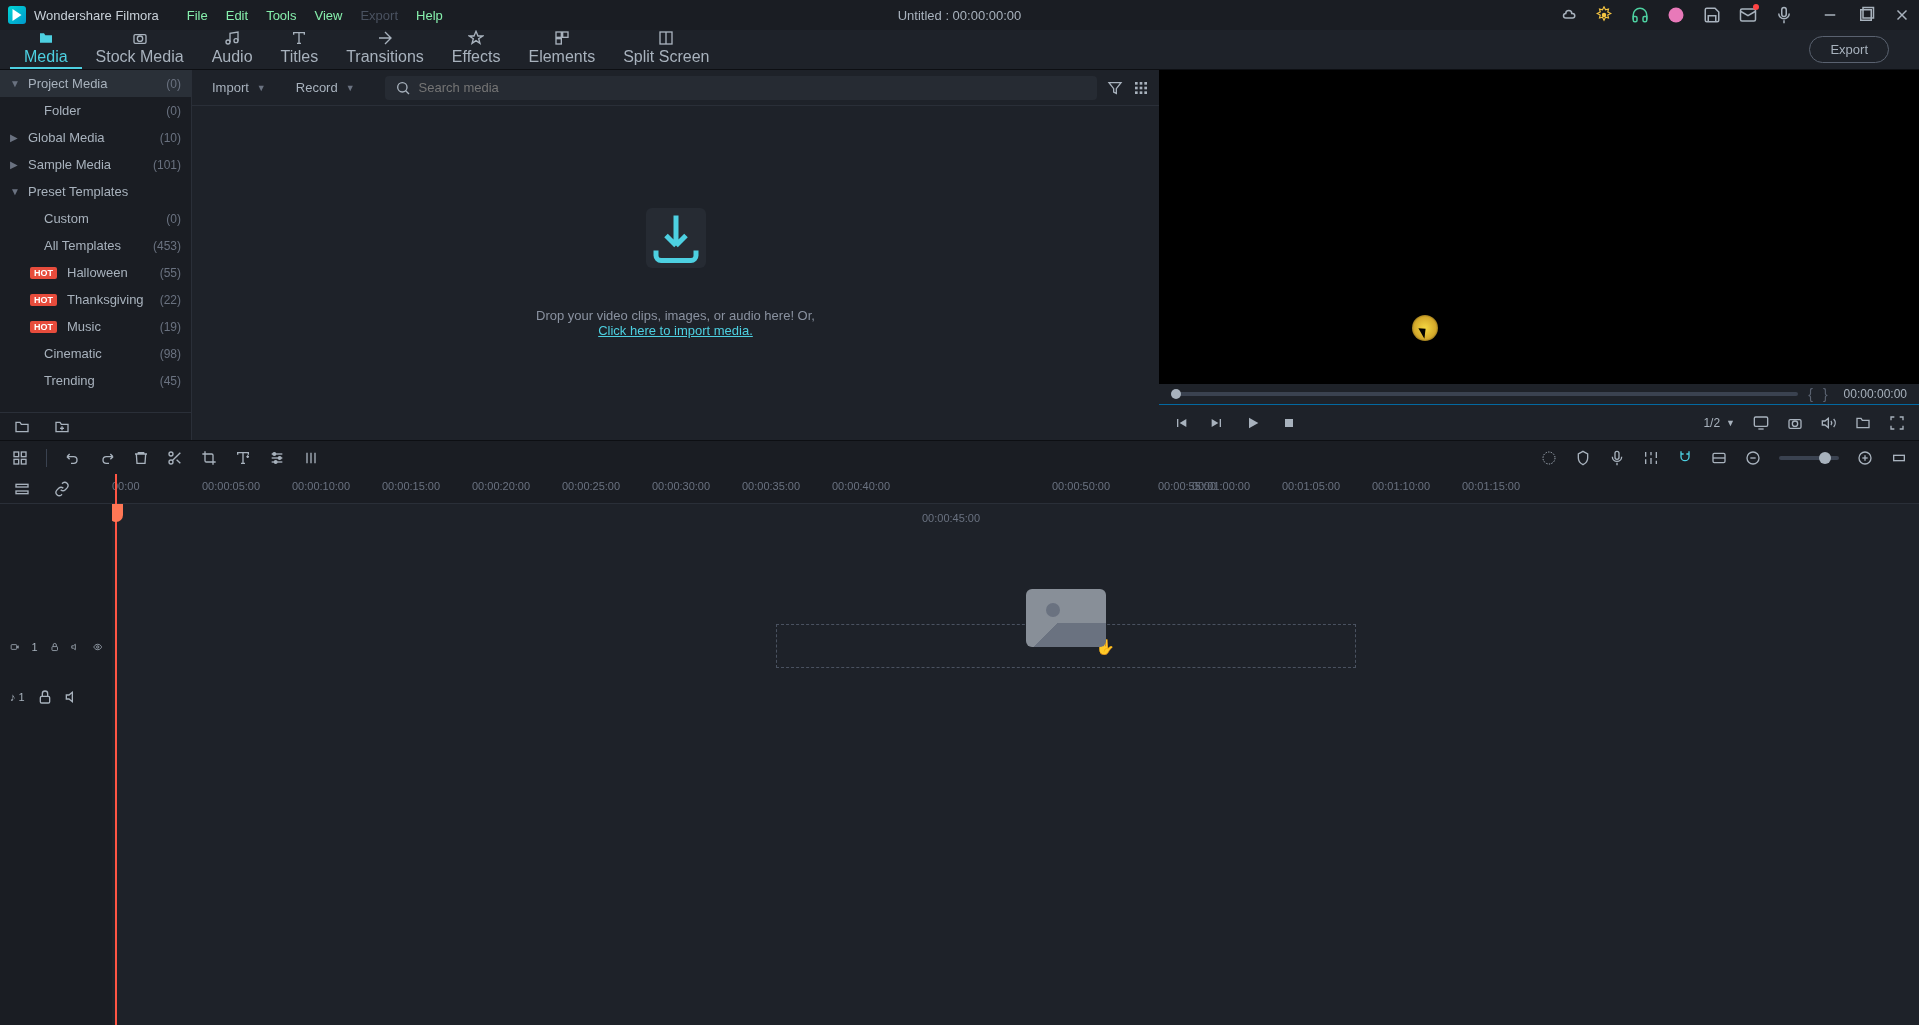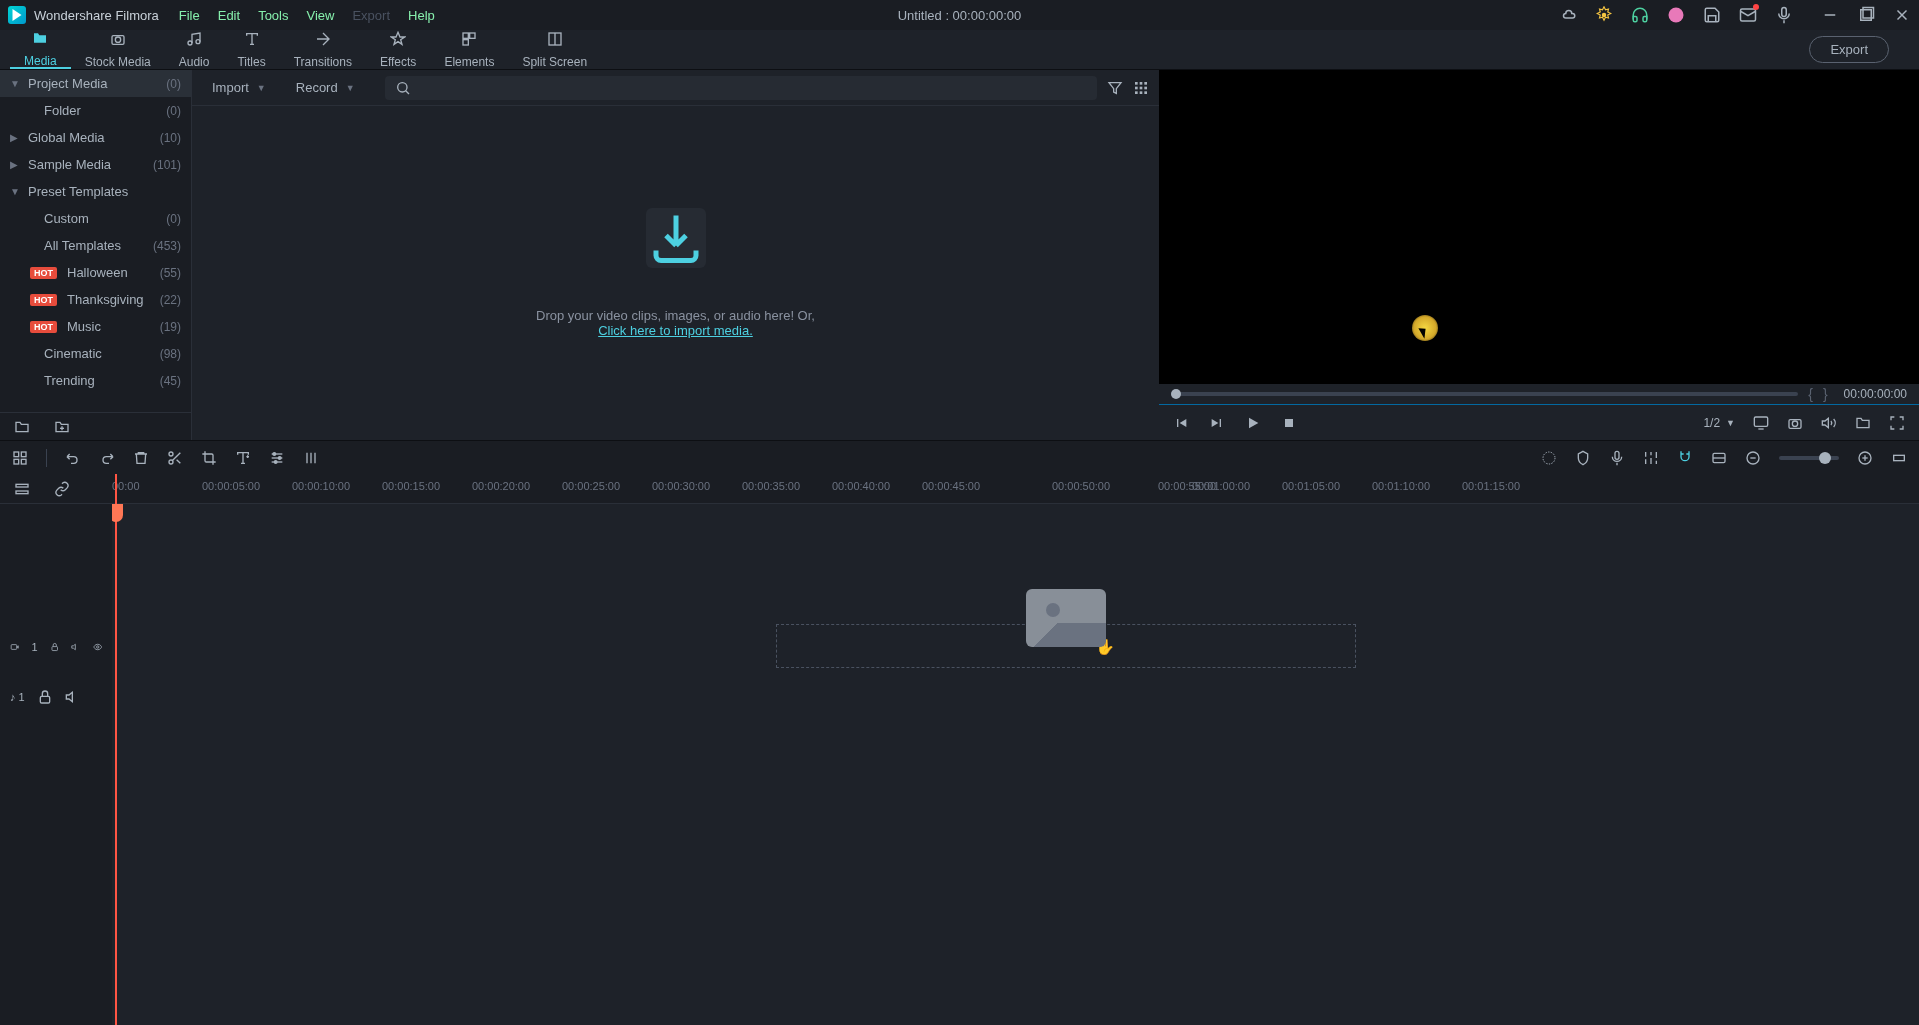--- a/index.html
+++ b/index.html
@@ -1,34 +1,34 @@
 <!DOCTYPE html>
 <html><head>
 <meta charset="utf-8">
 <style>
 * { margin: 0; padding: 0; box-sizing: border-box; font-family: -apple-system, BlinkMacSystemFont, "Segoe UI", Arial, sans-serif; }
 body { background: #1a1d23; color: #a8b2bd; overflow: hidden; width: 1919px; height: 1025px; position: relative; }
 
 
 .titlebar { height: 30px; background: #1a1d23; display: flex; align-items: center; padding: 0 8px; font-size: 13px; }
 .app-logo { width: 18px; height: 18px; background: linear-gradient(135deg, #00d4d4, #0099cc); border-radius: 3px; margin-right: 8px; display: flex; align-items: center; justify-content: center; }
-.app-name { color: #c8d0d8; margin-right: 20px; }
+.app-name { color: #c8d0d8; margin-right: 28px; }
 .menu-items { display: flex; gap: 18px; }
 .menu-item { color: #86efac; cursor: pointer; }
 .menu-item.disabled { color: #4a5260; }
 .title-center { position: absolute; left: 50%; transform: translateX(-50%); color: #a8b2bd; }
 .title-right { margin-left: auto; display: flex; align-items: center; gap: 18px; }
 .title-icon { width: 18px; height: 18px; display: flex; align-items: center; justify-content: center; color: #a8b2bd; cursor: pointer; }
 .badge-dot { position: relative; }
 .badge-dot::after { content: ''; position: absolute; top: -2px; right: -2px; width: 6px; height: 6px; background: #ff4444; border-radius: 50%; }
 .window-controls { display: flex; gap: 18px; margin-left: 10px; }
 
 
 .tabbar { height: 40px; background: #1e2229; display: flex; align-items: center; padding: 0 10px; border-bottom: 1px solid #0d0f13; }
-.tab { display: flex; flex-direction: column; align-items: center; justify-content: center; padding: 0 14px; height: 100%; cursor: pointer; font-size: 12px; gap: 8px; }
+.tab { display: flex; flex-direction: column; align-items: center; justify-content: flex-start; padding: 0 14px; height: 100%; cursor: pointer; font-size: 16px; gap: 2px; }
 .tab.active { color: #4dd0e1; border-bottom: 2px solid #4dd0e1; }
 .tab-icon { width: 16px; height: 16px; }
 .export-btn { margin-left: auto; margin-right: 20px; padding: 5px 20px; border: 1px solid #5a6270; border-radius: 15px; color: #a8b2bd; cursor: pointer; font-size: 13px; }
 
 
 .main-content { display: flex; height: 370px; }
 
 
 .sidebar { width: 192px; background: #1a1d23; border-right: 1px solid #2a2f38; overflow-y: auto; position: relative; }
 .tree-item { display: flex; align-items: center; padding: 6px 10px; font-size: 13px; cursor: pointer; }
@@ -325,20 +325,21 @@
         <span>Record</span>
         <span class="dropdown-arrow">▼</span>
       </div>
       <div class="search-box">
         <span class="toolbar-icon">
             <svg viewBox="0 0 24 24" fill="none" stroke="currentColor" stroke-width="2">
               <circle cx="11" cy="11" r="7"></circle>
               <line x1="21" y1="21" x2="16" y2="16"></line>
             </svg>
           </span>
+        <input class="search-input" placeholder="Search media" style="">
       </div>
       <span class="toolbar-icon">
           <svg viewBox="0 0 24 24" fill="none" stroke="currentColor" stroke-width="2">
             <path d="M3 4h18l-7 9v7l-4-2v-5z"></path>
           </svg>
         </span>
       <span class="toolbar-icon">
           <svg viewBox="0 0 24 24" fill="currentColor">
             <rect x="3" y="3" width="4" height="4"></rect>
             <rect x="10" y="3" width="4" height="4"></rect>
@@ -622,21 +623,21 @@
     <div class="ruler" id="ruler">
         <span class="ruler-tick" style="left: 0px;">00:00</span>
         <span class="ruler-tick" style="left: 90px;">00:00:05:00</span>
         <span class="ruler-tick" style="left: 180px;">00:00:10:00</span>
         <span class="ruler-tick" style="left: 270px;">00:00:15:00</span>
         <span class="ruler-tick" style="left: 360px;">00:00:20:00</span>
         <span class="ruler-tick" style="left: 450px;">00:00:25:00</span>
         <span class="ruler-tick" style="left: 540px;">00:00:30:00</span>
         <span class="ruler-tick" style="left: 630px;">00:00:35:00</span>
         <span class="ruler-tick" style="left: 720px;">00:00:40:00</span>
-        <span class="ruler-tick" style="left: 810px;">00:00:45:00</span>
+        <span class="ruler-tick" style="left: 810px; margin-top: 32px;">00:00:45:00</span>
         <span class="ruler-tick" style="left: 900px; margin-left: 40px;">00:00:50:00</span>
         <span class="ruler-tick" style="left: 1046px;">00:00:55:00</span>
         <span class="ruler-tick" style="left: 1080px;">00:01:00:00</span>
         <span class="ruler-tick" style="left: 1170px;">00:01:05:00</span>
         <span class="ruler-tick" style="left: 1260px;">00:01:10:00</span>
         <span class="ruler-tick" style="left: 1350px;">00:01:15:00</span>
       </div>
     <div class="playhead">
       <div class="playhead-handle"></div>
     </div>

